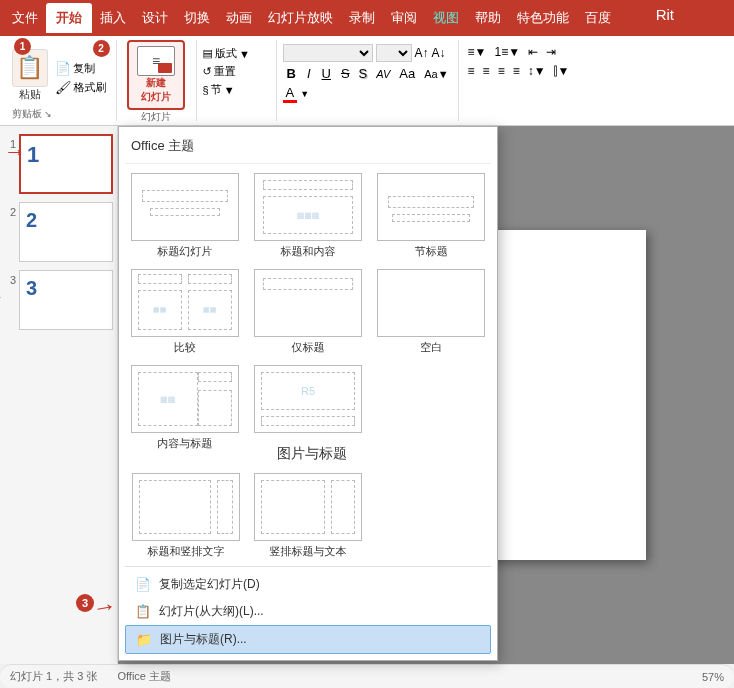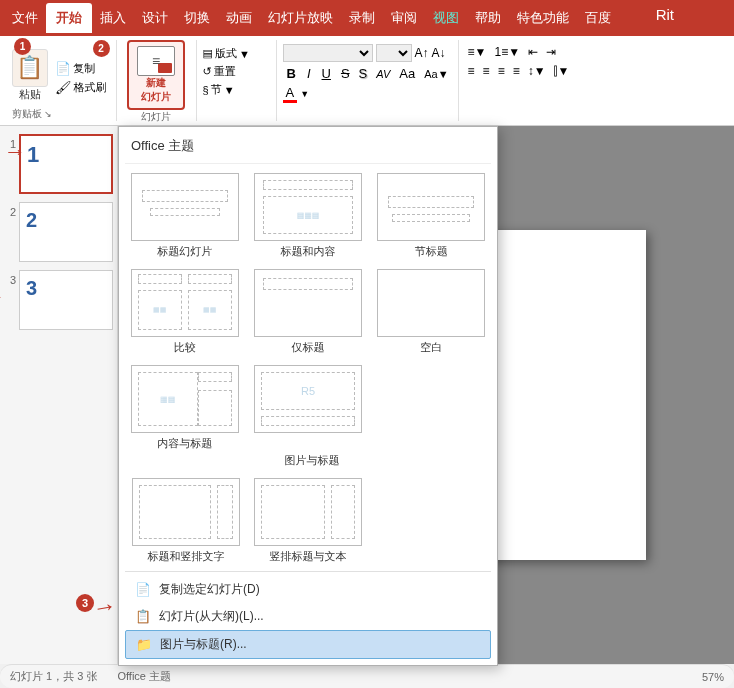--- a/index.html
+++ b/index.html
@@ -245,21 +245,21 @@
         <span style="font-size:11px; color:#333; margin-top:3px;">内容与标题</span>
       </div>
 
       <div style="display:flex; flex-direction:column; align-items:center; cursor:pointer; padding:3px; border-radius:2px;">
         <div style="width:108px; height:68px; border:1px solid #bbb; background:white; position:relative; overflow:hidden;">
           <div style="position:absolute; top:6px; left:6px; right:6px; height:38px; border:1px dashed #bbb; display:flex; align-items:center; justify-content:center;">
             <span style="font-size:11px; color:#c0d8e8;">R5</span>
           </div>
           <div style="position:absolute; bottom:6px; left:6px; right:6px; height:10px; border:1px dashed #bbb;"></div>
         </div>
-        <span style="font-size:11px; color:#333; margin-top:20px;padding-left:8px;">图片与标题</span>
+        <span style="font-size:14px; color:#333; margin-top:12px;padding-left:8px;">图片与标题</span>
       </div>
 
     </div>
 
     <div style="display:grid; grid-template-columns:repeat(3,1fr); margin-bottom:4px;">
 
       <div style="display:flex; flex-direction:column; align-items:center; cursor:pointer; padding:3px; border-radius:2px;">
         <div style="width:108px; height:68px; border:1px solid #bbb; background:white; position:relative; overflow:hidden;">
           <div style="position:absolute; top:6px; right:6px; width:16px; bottom:6px; border:1px dashed #bbb;"></div>
           <div style="position:absolute; top:6px; left:6px; right:28px; bottom:6px; border:1px dashed #bbb;"></div>

